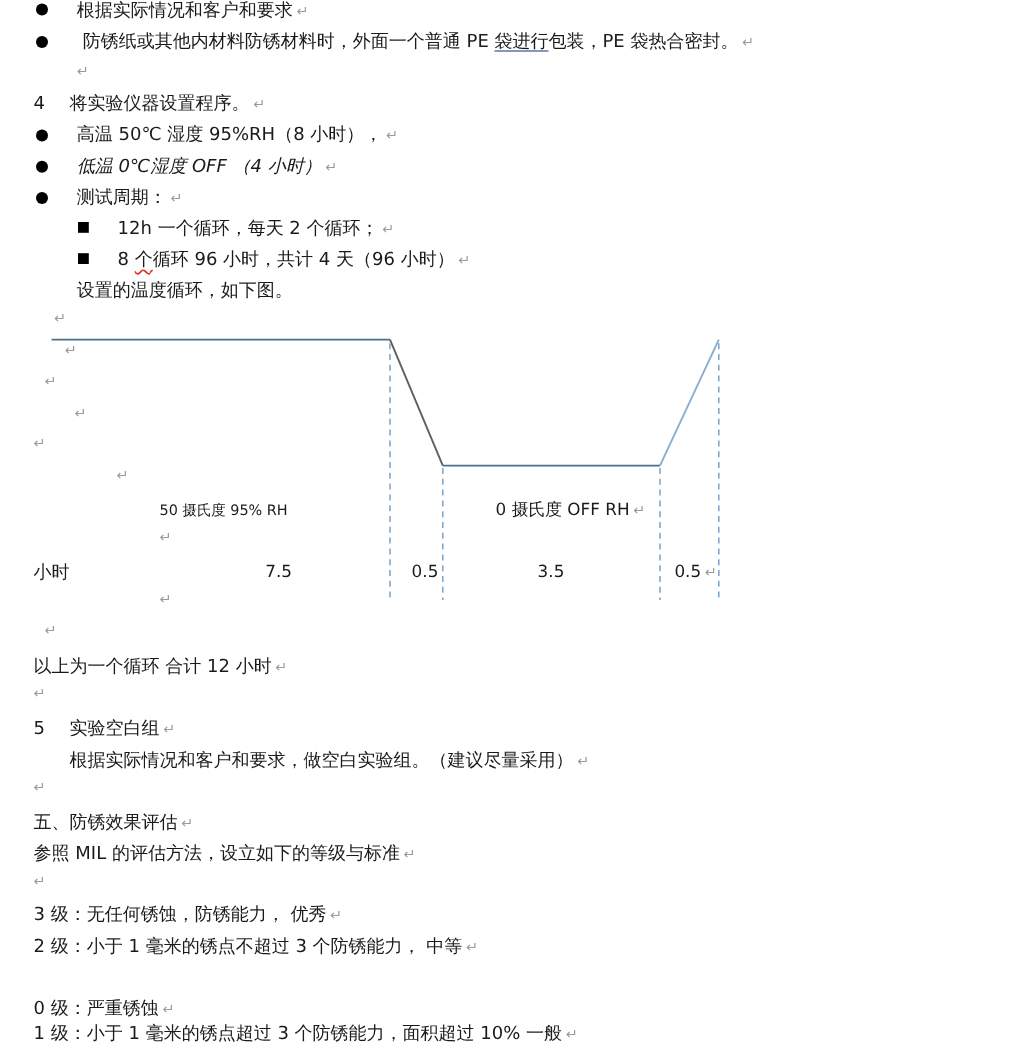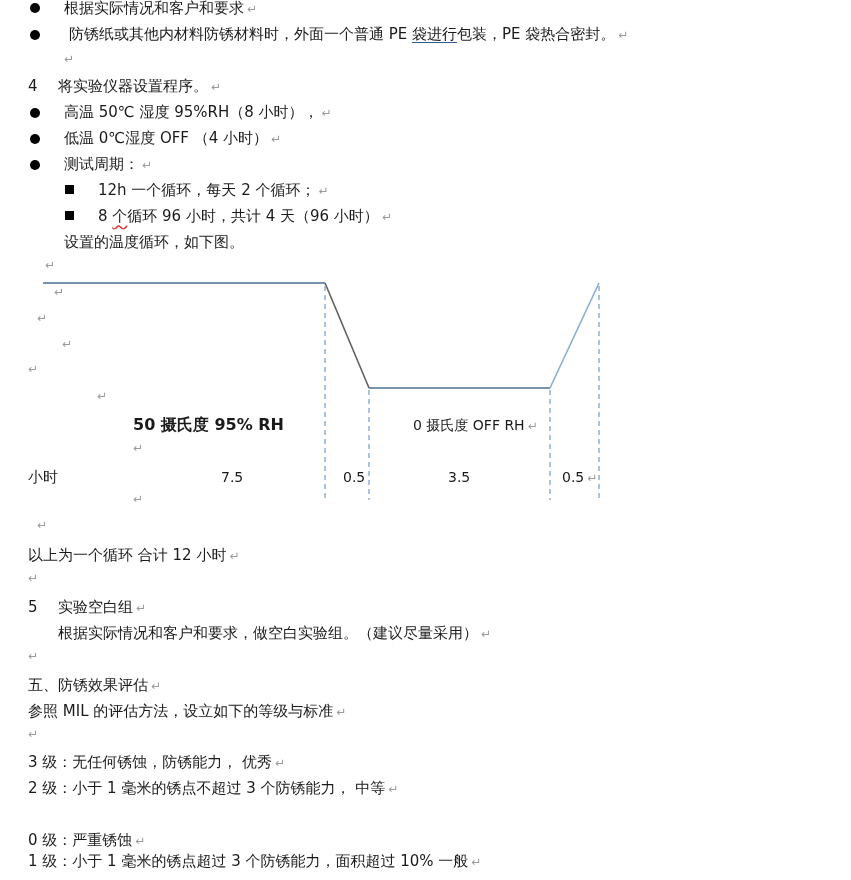--- a/index.html
+++ b/index.html
@@ -35,21 +35,21 @@
 <div class="line" style="left:28px;top:76px;">
   <span class="num">4</span><span>将实验仪器设置程序。</span><span class="pm">↵</span>
 </div>
 
 <div class="bullet-dot" style="left:30px;top:108px;"></div>
 <div class="line" style="left:64px;top:102px;">
   <span>高温  50℃  湿度  95%RH（8  小时），</span><span class="pm">↵</span>
 </div>
 
 <div class="bullet-dot" style="left:30px;top:134px;"></div>
-<div class="line" style="left:64px;top:128px;">
+<div class="line" style="left:64px;top:128px;font-style:italic;">
   <span>低温  0℃湿度  OFF  （4 小时）</span><span class="pm">↵</span>
 </div>
 
 <div class="bullet-dot" style="left:30px;top:160px;"></div>
 <div class="line" style="left:64px;top:154px;">
   <span>测试周期：</span><span class="pm">↵</span>
 </div>
 
 <div class="bullet-sq" style="left:65px;top:185px;"></div>
 <div class="line" style="left:98px;top:180px;">
@@ -76,21 +76,21 @@
   <line x1="599" y1="286" x2="599" y2="500" stroke="#7ea6cf" stroke-width="1.3" stroke-dasharray="5,4"></line>
 </svg>
 
 <div class="pmabs" style="left:45px;top:258px;">↵</div>
 <div class="pmabs" style="left:54px;top:285px;">↵</div>
 <div class="pmabs" style="left:37px;top:311px;">↵</div>
 <div class="pmabs" style="left:62px;top:337px;">↵</div>
 <div class="pmabs" style="left:28px;top:362px;">↵</div>
 <div class="pmabs" style="left:97px;top:389px;">↵</div>
 
-<div class="line" style="left:133px;top:415px;font-size:16px;font-weight:bold;">
+<div class="line" style="left:133px;top:415px;font-size:12px;">
   <span>50 摄氏度  95% RH</span>
 </div>
 <div class="line" style="left:413px;top:415px;font-size:14px;">
   <span>0 摄氏度  OFF RH</span><span class="pm">↵</span>
 </div>
 <div class="pmabs" style="left:133px;top:441px;">↵</div>
 
 <div class="line" style="left:28px;top:467px;">
   <span>小时</span>
 </div>

